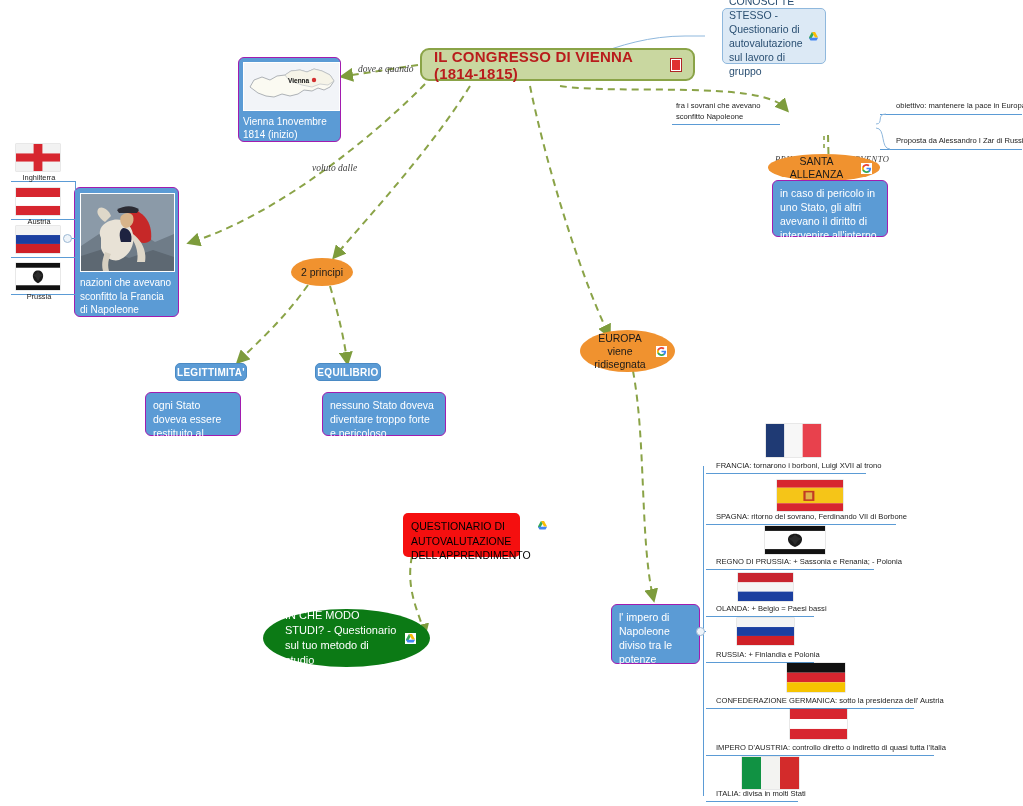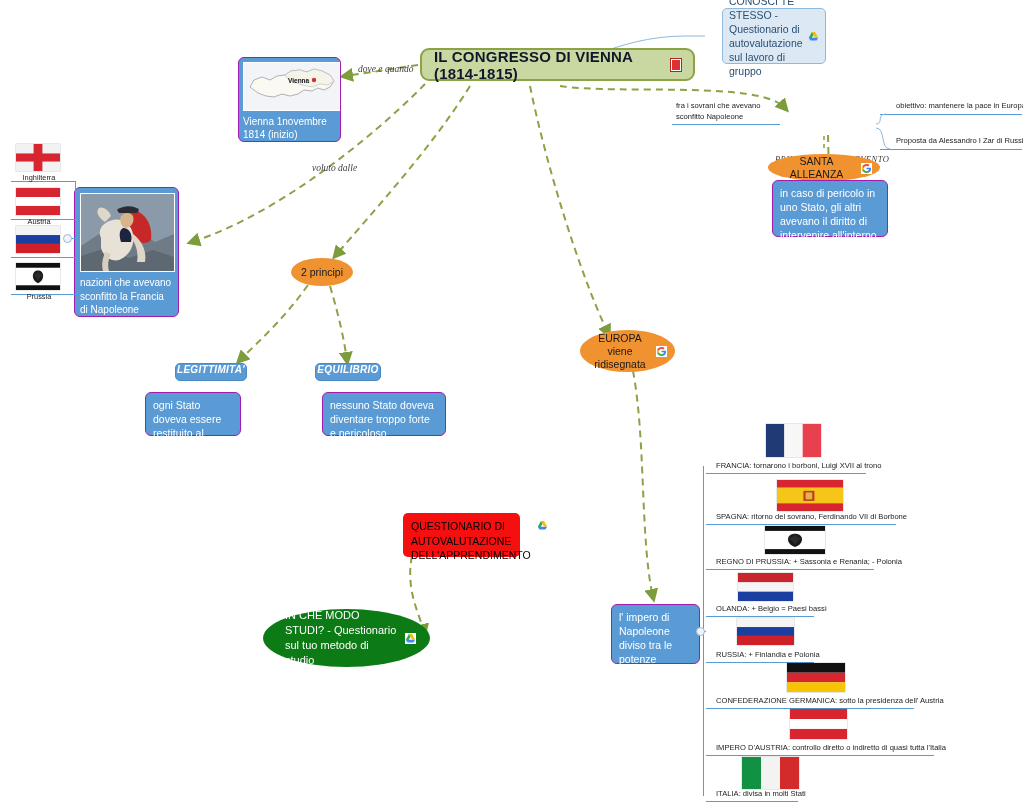--- a/index.html
+++ b/index.html
@@ -7,34 +7,34 @@
   body{width:1023px;height:806px;position:relative;overflow:hidden;
        font-family:"Liberation Sans",sans-serif;}
   #canvas{position:absolute;left:0;top:0;width:1023px;height:806px;}
   svg.conn{position:absolute;left:0;top:0;width:1023px;height:806px;pointer-events:none;}
 
   
   .node{position:absolute;box-sizing:border-box;}
 
   .center-node{
     background:#c9d7a0;border:2px solid #8aa347;border-radius:9px;
-    color:#0f172a;font-size:15px;font-weight:bold;letter-spacing:.2px;
+    color:#b91c1c;font-size:15px;font-weight:bold;letter-spacing:.2px;
     display:flex;align-items:center;justify-content:center;gap:5px;
     padding:0 12px;
   }
 
   .blue-box{
     background:#5b9bd5;border:1px solid #a21caf;border-radius:6px;
     color:#ffffff;font-size:10.5px;line-height:14px;padding:5px 7px;
   }
   .blue-box.pad-img{padding:5px 5px 5px 5px;}
   .blue-label{
     background:#5b9bd5;border:1px solid #4a8ac4;border-radius:5px;
     color:#ffffff;font-size:10px;font-weight:bold;letter-spacing:.3px;
-    display:flex;justify-content:center;font-style:italic;
+    display:flex;align-items:center;justify-content:center;
   }
   .callout{
     background:#dce9f5;border:1px solid #8fb8dd;border-radius:5px;
     color:#2a4f72;font-size:10.5px;line-height:14px;padding:6px 6px;
     display:flex;align-items:center;gap:4px;
   }
   .callout .txt{flex:1;}
 
   .ellipse{
     background:#f0922f;border-radius:50%;color:#1a1a1a;

